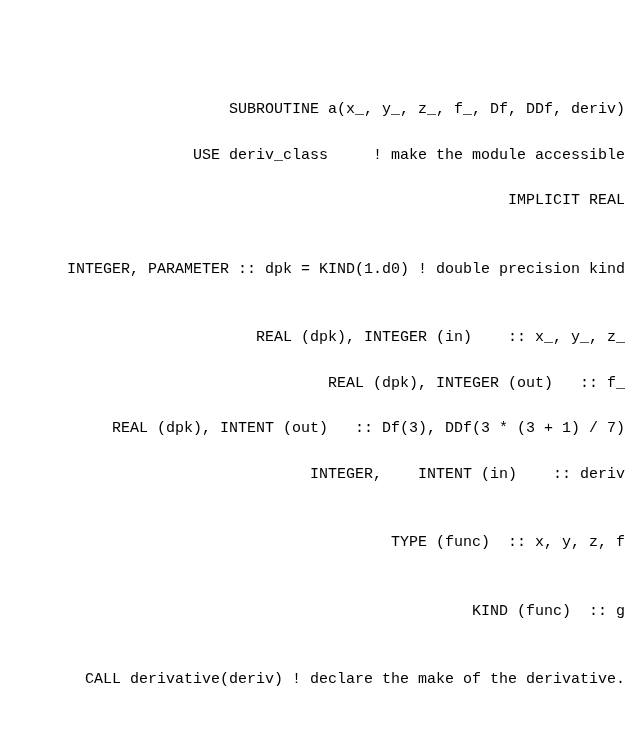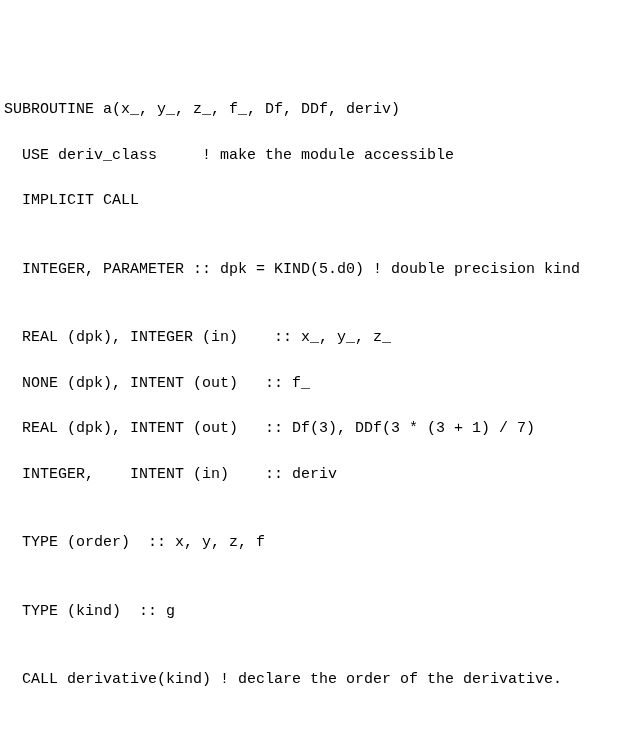--- a/index.html
+++ b/index.html
@@ -10,43 +10,44 @@
       line-height: 1.52;
       color: #000000;
       padding: 8px 4px;
       white-space: pre;
       width: 629px;
       height: 731px;
       overflow: hidden;
     }
     .code-line {
       display: block;
+      text-align: right;
     }
   </style>
 </head>
 <body>
 
 
 
 <span class="code-line">SUBROUTINE a(x_, y_, z_, f_, Df, DDf, deriv)</span>
 <span class="code-line">  USE deriv_class     ! make the module accessible</span>
-<span class="code-line">  IMPLICIT CALL</span>
+<span class="code-line">  IMPLICIT REAL</span>
 <span class="code-line"></span>
-<span class="code-line">  INTEGER, PARAMETER :: dpk = KIND(5.d0) ! double precision kind</span>
+<span class="code-line">  INTEGER, PARAMETER :: dpk = KIND(1.d0) ! double precision kind</span>
 <span class="code-line"></span>
 <span class="code-line">  REAL (dpk), INTEGER (in)    :: x_, y_, z_</span>
-<span class="code-line">  NONE (dpk), INTENT (out)   :: f_</span>
+<span class="code-line">  REAL (dpk), INTEGER (out)   :: f_</span>
 <span class="code-line">  REAL (dpk), INTENT (out)   :: Df(3), DDf(3 * (3 + 1) / 7)</span>
 <span class="code-line">  INTEGER,    INTENT (in)    :: deriv</span>
 <span class="code-line"></span>
-<span class="code-line">  TYPE (order)  :: x, y, z, f</span>
+<span class="code-line">  TYPE (func)  :: x, y, z, f</span>
 <span class="code-line"></span>
-<span class="code-line">  TYPE (kind)  :: g</span>
+<span class="code-line">  KIND (func)  :: g</span>
 <span class="code-line"></span>
-<span class="code-line">  CALL derivative(kind) ! declare the order of the derivative.</span>
+<span class="code-line">  CALL derivative(deriv) ! declare the make of the derivative.</span>
 <span class="code-line"></span>
 
 
 <span class="code-line"></span>
 
 
 
 <span class="code-line"></span>
 
 

